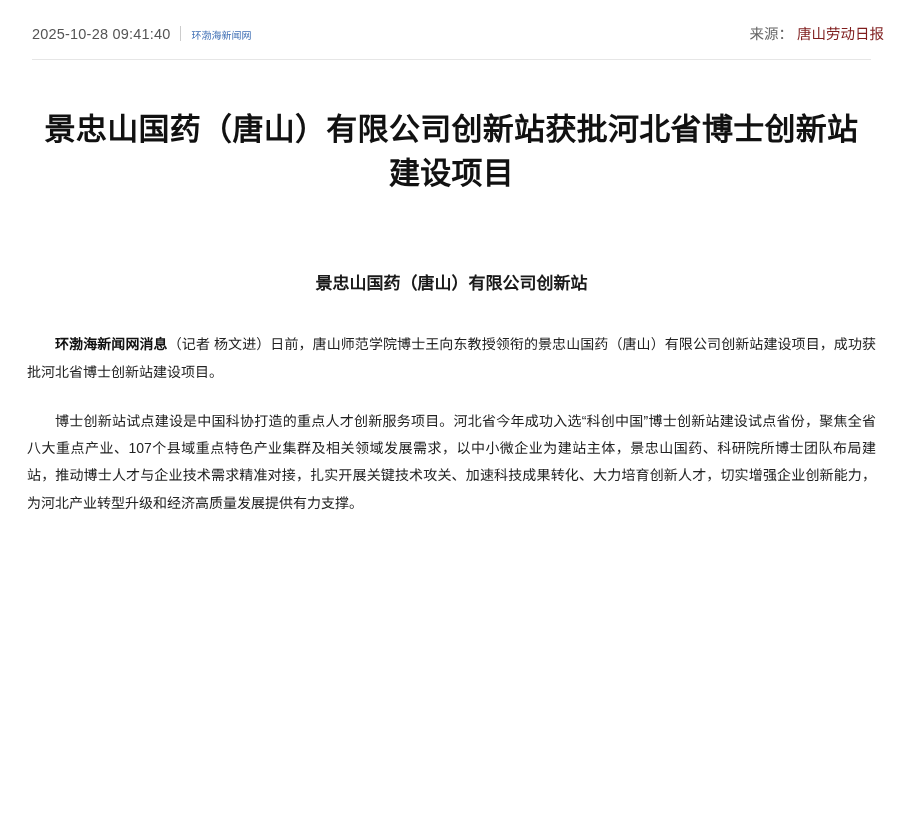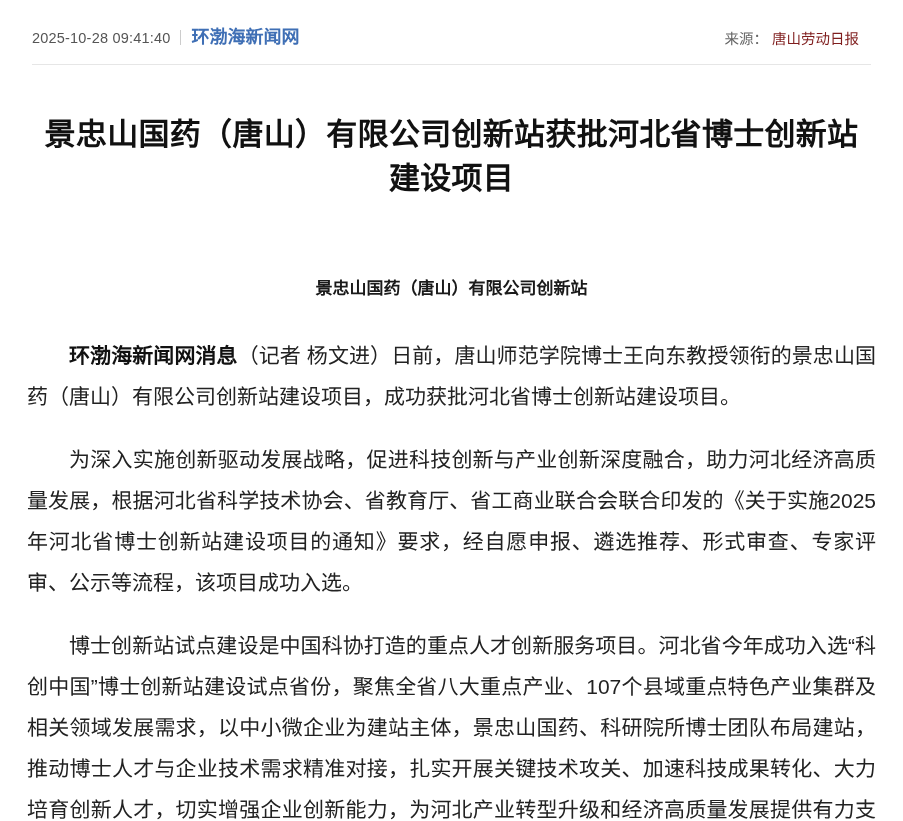--- a/index.html
+++ b/index.html
@@ -16,23 +16,23 @@
   }
   .page {
     width: 903px;
     height: 821px;
     box-sizing: border-box;
     position: relative;
   }
   
   .meta-bar {
     display: flex;
-    align-items: flex-end;
+    align-items: center;
     justify-content: space-between;
-    padding: 22px 44px 16px 32px;
+    padding: 22px 19px 16px 32px;
     box-sizing: border-box;
   }
   .meta-left {
     display: flex;
     align-items: baseline;
   }
   .meta-date {
     font-size: 14.5px;
     color: #555555;
     letter-spacing: 0.2px;
@@ -40,24 +40,23 @@
   .meta-sep {
     display: inline-block;
     width: 1px;
     height: 15px;
     background: #cccccc;
     margin: 0 10px;
     position: relative;
     top: 2px;
   }
   .meta-source-site {
-    font-size: 18px;
+    font-size: 10px;
     color: #3f6fb5;
     text-decoration: none;
-    font-weight: bold;
   }
   .meta-right {
     font-size: 14.5px;
     color: #555555;
   }
   .meta-right .label {
     color: #666666;
   }
   .meta-right .value {
     color: #7f1d1d;
@@ -91,21 +90,21 @@
     font-size: 17px;
     font-weight: bold;
     color: #1a1a1a;
     line-height: 1.6;
   }
   .subhead.second {
     margin-top: 30px;
   }
   .body-text {
     margin-top: 34px;
-    font-size: 21px;
+    font-size: 14px;
     line-height: 1.95;
     color: #222222;
     text-align: justify;
     text-indent: 2em;
   }
   .body-text.p2 { margin-top: 22px; }
   .body-text.p3 { margin-top: 22px; }
   .lead-source {
     font-weight: bold;
     color: #111111;
@@ -132,18 +131,17 @@
   <div class="article">
 
     <h1 class="headline">景忠山国药（唐山）有限公司创新站获批河北省博士创新站建设项目</h1>
 
     <div class="subhead-block">
       <div class="subhead">景忠山国药（唐山）有限公司创新站</div>
     </div>
 
     <p class="body-text p1"><span class="lead-source">环渤海新闻网消息</span><span>（记者 杨文进）日前，唐山师范学院博士王向东教授领衔的景忠山国药（唐山）有限公司创新站建设项目，成功获批河北省博士创新站建设项目。</span></p>
 
-    <p class="body-text p2">为深入实施创新驱动发展战略，促进科技创新与产业创新深度融合，助力河北经济高质量发展，根据河北省科学技术协会、省教育厅、省工商业联合会联合印发的《关于实施2025年河北省博士创新站建设项目的通知》要求，经自愿申报、遴选推荐、形式审查、专家评审、公示等流程，该项目成功入选。</p>
 
     <p class="body-text p3">博士创新站试点建设是中国科协打造的重点人才创新服务项目。河北省今年成功入选“科创中国”博士创新站建设试点省份，聚焦全省八大重点产业、107个县域重点特色产业集群及相关领域发展需求，以中小微企业为建站主体，景忠山国药、科研院所博士团队布局建站，推动博士人才与企业技术需求精准对接，扎实开展关键技术攻关、加速科技成果转化、大力培育创新人才，切实增强企业创新能力，为河北产业转型升级和经济高质量发展提供有力支撑。</p>
 
   </div>
 </div>
 
 </body></html>

